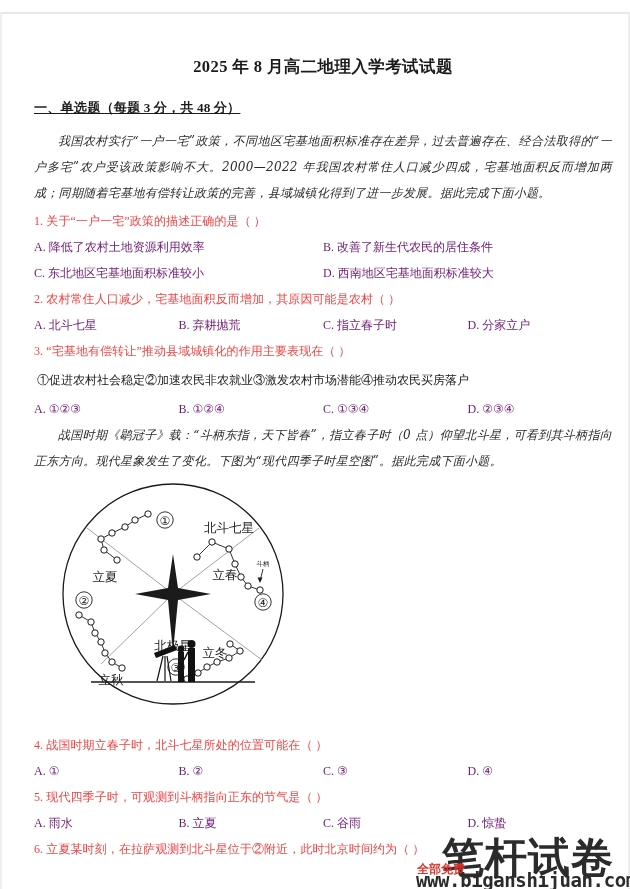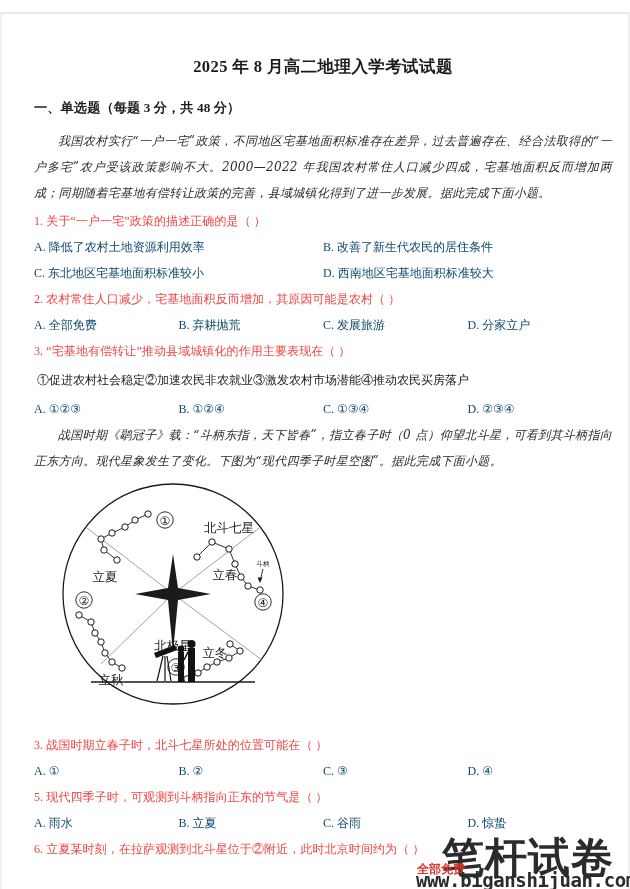--- a/index.html
+++ b/index.html
@@ -44,20 +44,21 @@
     font-family: "Liberation Serif", "DejaVu Serif", serif;
   }
 
   
   .section-heading {
     font-size: 13.2px;
     font-weight: bold;
     margin: 0 0 11px 0;
     letter-spacing: 0.1px;
     color: #1b1b1b;
+    text-decoration: underline;
   }
 
   
   .passage {
     font-size: 12px;
     line-height: 26px;
     text-align: justify;
     text-justify: inter-ideograph;
     text-indent: 2em;
     margin: 0 0 2px 0;
@@ -80,21 +81,21 @@
     line-height: 26px;
     margin: 3px;
     color: #1b1b1b;
   }
 
   
   .opt-row {
     display: flex;
     font-size: 12px;
     line-height: 26px;
-    color: #0c4a6e;
+    color: #701a75;
   }
   .opt {
     box-sizing: border-box;
     padding-right: 4px;
   }
   .opt.w-half { width: 50%; }
   .opt.w-quarter { width: 25%; }
 
   
   .figure-wrap {
@@ -185,23 +186,23 @@
       <div class="opt w-half">A. 降低了农村土地资源利用效率</div>
       <div class="opt w-half">B. 改善了新生代农民的居住条件</div>
     </div>
     <div class="opt-row">
       <div class="opt w-half">C. 东北地区宅基地面积标准较小</div>
       <div class="opt w-half">D. 西南地区宅基地面积标准较大</div>
     </div>
 
     <p class="q-stem">2. 农村常住人口减少，宅基地面积反而增加，其原因可能是农村（    ）</p>
     <div class="opt-row">
-      <div class="opt w-quarter">A. 全部免费</div>
+      <div class="opt w-quarter">A. 北斗七星</div>
       <div class="opt w-quarter">B. 弃耕抛荒</div>
-      <div class="opt w-quarter">C. 发展旅游</div>
+      <div class="opt w-quarter">C. 指立春子时</div>
       <div class="opt w-quarter">D. 分家立户</div>
     </div>
 
     <p class="q-stem">3. “宅基地有偿转让”推动县域城镇化的作用主要表现在（    ）</p>
     <p class="q-sub">①促进农村社会稳定②加速农民非农就业③激发农村市场潜能④推动农民买房落户</p>
     <div class="opt-row">
       <div class="opt w-quarter">A. ①②③</div>
       <div class="opt w-quarter">B. ①②④</div>
       <div class="opt w-quarter">C. ①③④</div>
       <div class="opt w-quarter">D. ②③④</div>
@@ -304,21 +305,21 @@
           <circle cx="119" cy="185" r="8.2" fill="none" stroke="#1b1b1b" stroke-width="0.9"></circle>
           <text class="fig-num" x="119" y="189.5" text-anchor="middle">③</text>
         </g>
         <g>
           <circle cx="206" cy="120" r="8.2" fill="none" stroke="#1b1b1b" stroke-width="0.9"></circle>
           <text class="fig-num" x="206" y="124.5" text-anchor="middle">④</text>
         </g>
       </svg>
     </div>
 
-    <p class="q-stem">3. 战国时期立春子时，北斗七星所处的位置可能在（    ）</p>
+    <p class="q-stem">4. 战国时期立春子时，北斗七星所处的位置可能在（    ）</p>
     <div class="opt-row">
       <div class="opt w-quarter">A. ①</div>
       <div class="opt w-quarter">B. ②</div>
       <div class="opt w-quarter">C. ③</div>
       <div class="opt w-quarter">D. ④</div>
     </div>
 
     <p class="q-stem">5. 现代四季子时，可观测到斗柄指向正东的节气是（    ）</p>
     <div class="opt-row">
       <div class="opt w-quarter">A. 雨水</div>

